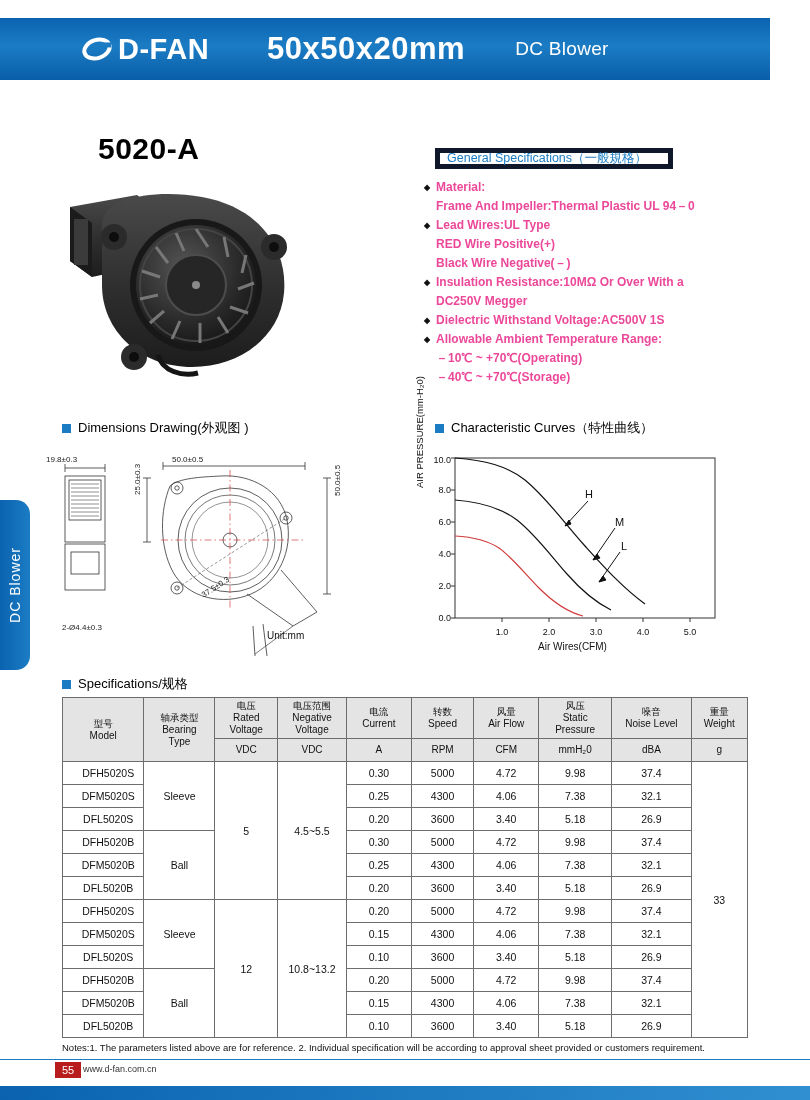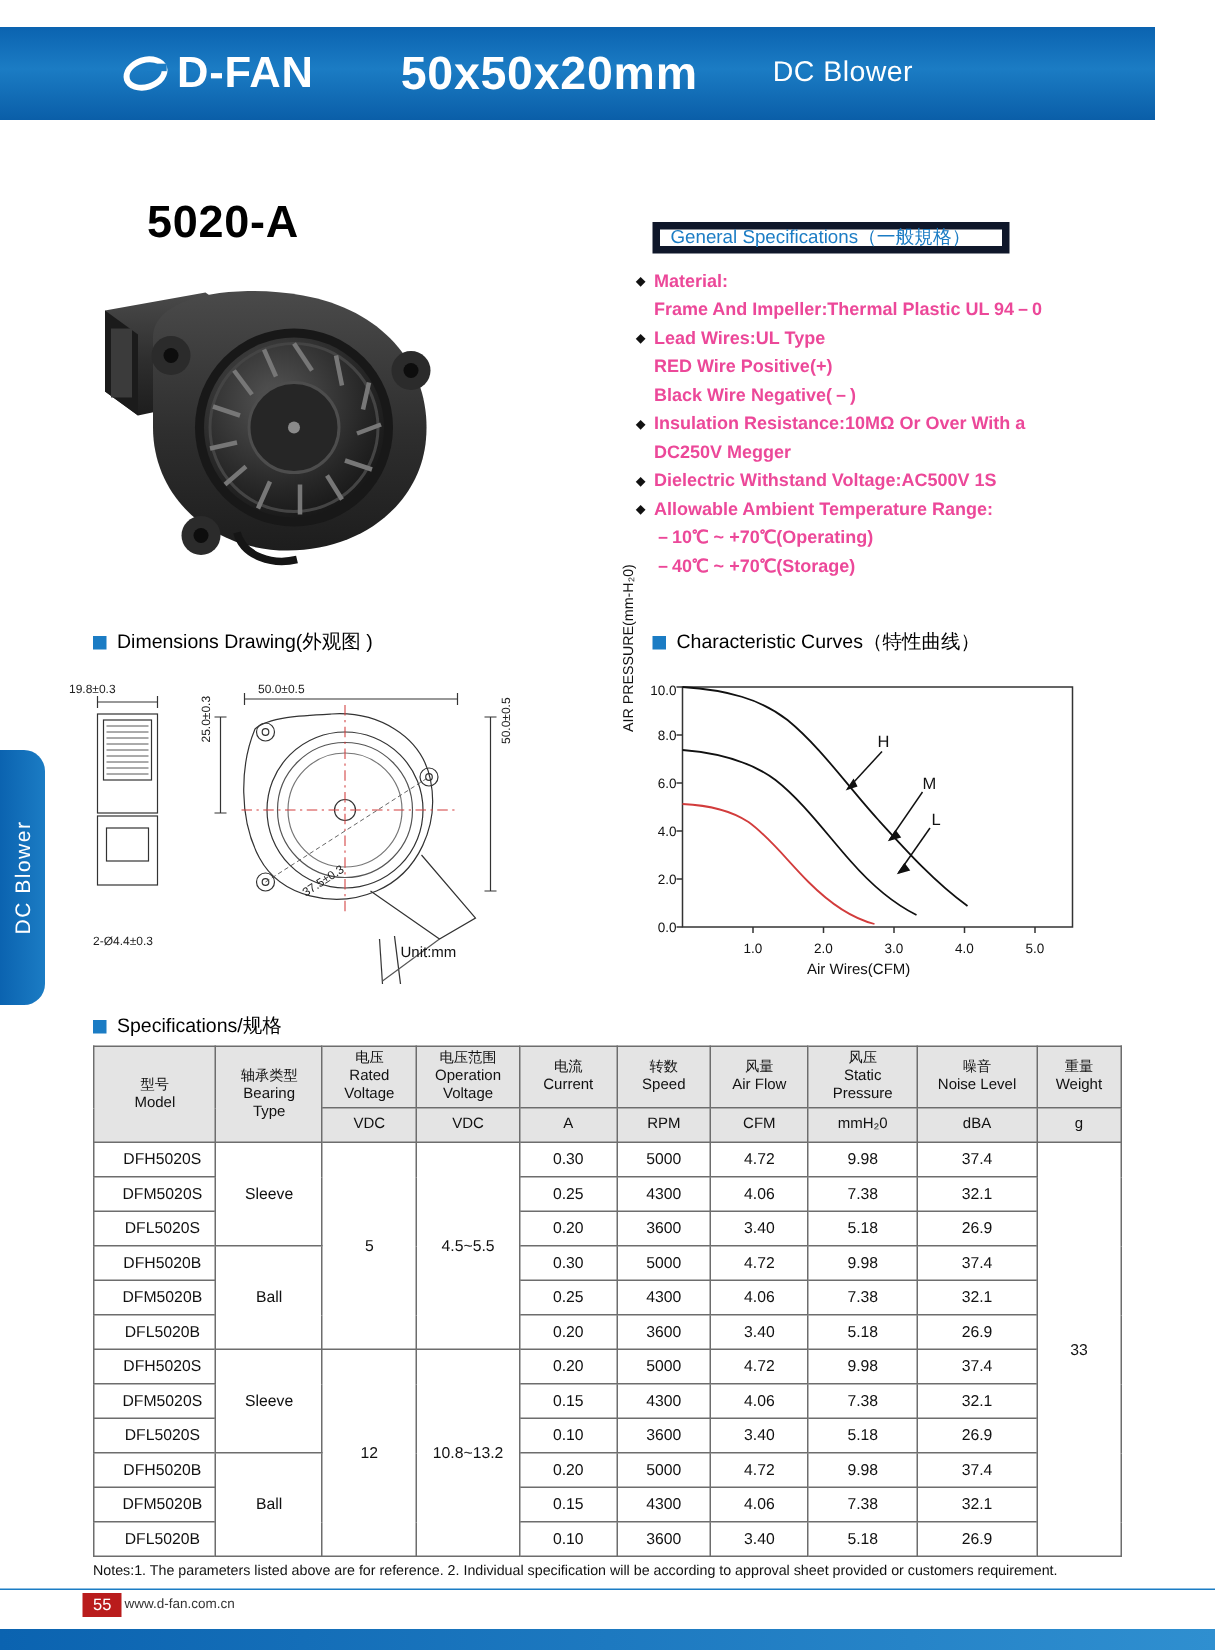--- a/index.html
+++ b/index.html
@@ -409,21 +409,21 @@
           <div>Bearing</div>
           <div>Type</div>
       </td>
       <td style="width:60px">
         <div class="cn">电压</div>
           <div>Rated</div>
           <div>Voltage</div>
       </td>
       <td style="width:66px">
         <div class="cn">电压范围</div>
-          <div>Operation</div>
+          <div>Negative</div>
           <div>Voltage</div>
       </td>
       <td style="width:62px">
         <div class="cn">电流</div>
           <div>Current</div>
       </td>
       <td style="width:60px">
         <div class="cn">转数</div>
           <div>Speed</div>
       </td>

